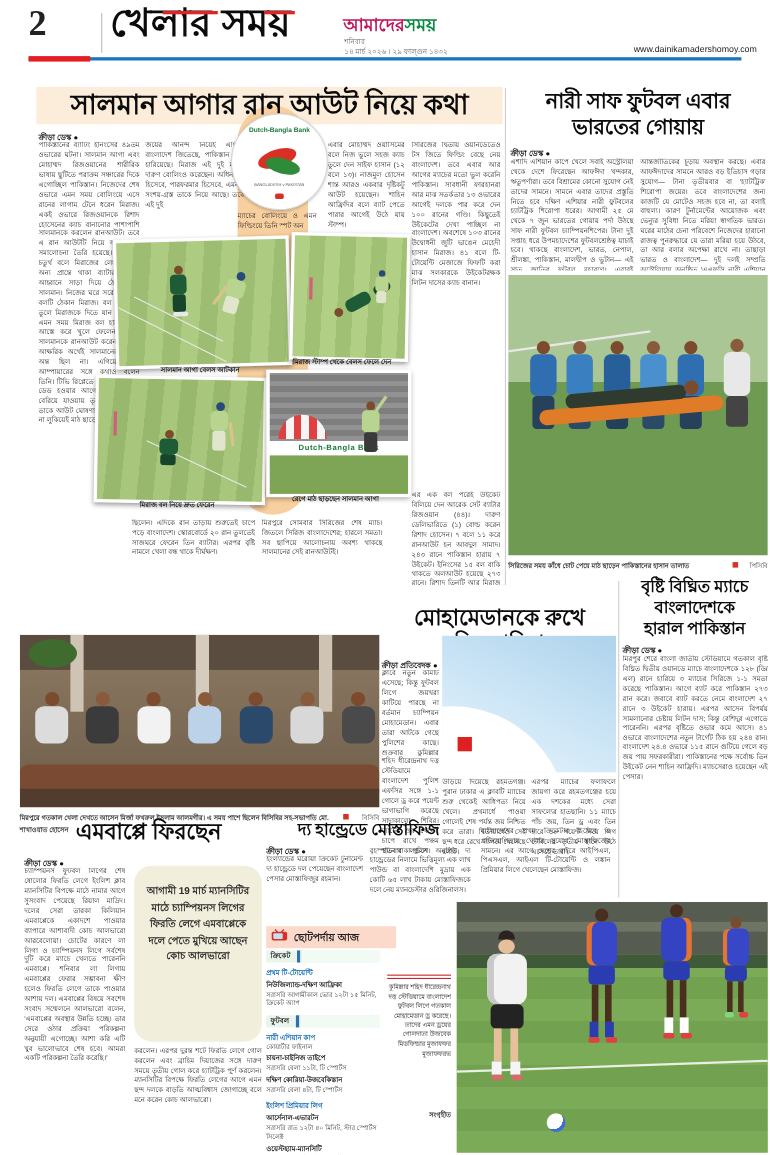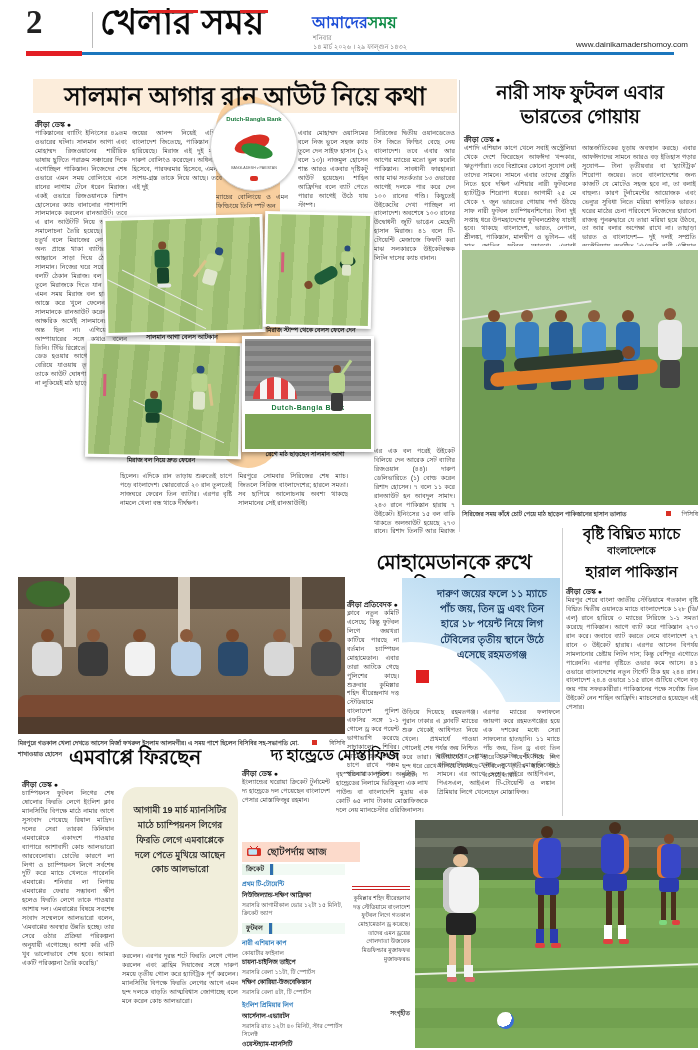--- a/index.html
+++ b/index.html
@@ -27,21 +27,21 @@
 </style>
 </head>
 <body>
 
 <div class="abs" style="left:26px;top:4px;font-size:33px;font-weight:bold;font-family:'Liberation Serif',serif;color:#222">2</div>
 <div class="abs" style="left:92px;top:12px;width:1px;height:36px;background:#bbb"></div>
 <div class="abs hl" style="left:100px;top:2px;font-size:35px;text-align:left">খেলার সময়</div>
 <div class="abs" style="left:148px;top:10px;width:50px;height:3px;background:#e02423"></div>
 <div class="abs" style="left:240px;top:10px;width:28px;height:3px;background:#e02423"></div>
 <div class="abs" style="left:312px;top:10px;font-size:16px;font-weight:800">
-  <span style="color:#1d4ed8">আমাদের</span><span style="color:#0b8a43">সময়</span>
+  <span style="color:#be185d">আমাদের</span><span style="color:#0b8a43">সময়</span>
 </div>
 <div class="abs" style="left:313px;top:33px;font-size:6.5px;color:#666">শনিবার</div>
 <div class="abs" style="left:313px;top:42px;font-size:6.5px;color:#666">১৪ মার্চ ২০২৬ । ২৯ ফাল্গুন ১৪৩২</div>
 <div class="abs" style="left:500px;top:40px;width:188px;text-align:right;font-size:8px;color:#222">www.dainikamadershomoy.com</div>
 <div class="abs" style="left:26px;top:52px;width:648px;height:3px;background:#1b76bd"></div>
 <div class="abs" style="left:26px;top:51px;width:56px;height:5px;background:#e31e24"></div>
 
 <div class="abs" style="left:33px;top:79px;width:424px;height:34px;background:#fceddb"></div>
 <div class="abs" style="left:216px;top:96px;width:64px;height:372px;border-radius:32px;background:#f8cf9f"></div>
 <div class="abs hl" style="left:33px;top:82px;width:424px;font-size:25px">সালমান আগার রান আউট নিয়ে কথা</div>
@@ -191,28 +191,27 @@
 <div class="abs" style="left:312px;top:740px;width:5px;height:5px;background:#d93025"></div>
 <div class="abs cred" style="left:319px;top:738px;width:26px;text-align:right">বিসিবি</div>
 
 <div class="abs hl" style="left:347px;top:551px;width:214px;font-size:20px">মোহামেডানকে রুখে</div>
 <div class="abs hl" style="left:347px;top:575px;width:214px;font-size:20px">দিল পুলিশ</div>
 <div class="abs by" style="left:347px;top:599px">ক্রীড়া প্রতিবেদক ●</div>
 <div class="abs jt" style="left:347px;top:609px;width:52px;height:174px">ক্লাবে নতুন কমিটি এসেছে; কিন্তু ফুটবল লিগে জয়খরা কাটিয়ে পারছে না বর্তমান চ্যাম্পিয়ন মোহামেডান। এবার তারা আটকে গেছে পুলিশের কাছে। শুক্রবার কুমিল্লার শহিদ ধীরেন্দ্রনাথ দত্ত স্টেডিয়ামে বাংলাদেশ পুলিশ এফসির সঙ্গে ১-১ গোলে ড্র করে পয়েন্ট ভাগাভাগি করেছে সাদাকালো শিবির। ম্যাচের শুরু থেকেই চাপে রাখে পঞ্চম স্থানে থাকা পুলিশ।</div>
 <div class="abs quote-blue" style="left:402px;top:578px;width:158px;height:124px">
   <div style="position:absolute;left:-96px;top:64px;width:210px;height:210px;border-radius:50%;background:#fff"></div>
   <div style="position:absolute;left:14px;top:92px;width:13px;height:13px;background:#e02020"></div>
-  <div style="position:absolute;left:28px;top:8px;width:124px;font-size:10px;font-weight:bold;color:#14355c;text-align:center;line-height:1.52">দারুণ জয়ের ফলে ১১ ম্যাচে পাঁচ জয়, তিন ড্র এবং তিন হারে ১৮ পয়েন্ট নিয়ে লিগ টেবিলের তৃতীয় স্থানে উঠে এসেছে রহমতগঞ্জ</div>
 </div>
 <div class="abs jt" style="left:402px;top:708px;width:76px;height:74px">উড়িয়ে দিয়েছে রহমতগঞ্জ। পুরান ঢাকার এ ক্লাবটি ম্যাচের শুরু থেকেই আধিপত্য নিয়ে খেলে। প্রথমার্ধে পাওয়া গোলেই শেষ পর্যন্ত জয় নিশ্চিত করে তারা। দ্বিতীয়ার্ধেও সেই ছন্দ ধরে রেখে দাপিয়ে খেলেছে দলটি।</div>
 <div class="abs jt" style="left:483px;top:708px;width:77px;height:74px">এরপর ম্যাচের ফলাফলে জায়গা করে রহমতগঞ্জের হয়ে এক দশকের মধ্যে সেরা সাফল্যের হাতছানি। ১১ ম্যাচে পাঁচ জয়, তিন ড্র এবং তিন হারে ১৮ পয়েন্ট নিয়ে লিগ টেবিলের তৃতীয় স্থানে উঠে এসেছে তারা।</div>
 
 <div class="vr" style="left:562px;top:528px;height:288px"></div>
 <div class="abs hl" style="left:565px;top:526px;width:133px;font-size:15px">বৃষ্টি বিঘ্নিত ম্যাচে</div>
-<div class="abs hl" style="left:565px;top:545px;width:133px;font-size:10px">বাংলাদেশকে</div>
+<div class="abs hl" style="left:565px;top:545px;width:133px;font-size:15px">বাংলাদেশকে</div>
 <div class="abs hl" style="left:565px;top:564px;width:133px;font-size:15px">হারাল পাকিস্তান</div>
 <div class="abs by" style="left:566px;top:586px">ক্রীড়া ডেস্ক ●</div>
 <div class="abs jt" style="left:566px;top:596px;width:132px;height:218px">মিরপুর শেরে বাংলা জাতীয় স্টেডিয়ামে গতকাল বৃষ্টি বিঘ্নিত দ্বিতীয় ওয়ানডে ম্যাচে বাংলাদেশকে ১২৮ (ডি/এল) রানে হারিয়ে ৩ ম্যাচের সিরিজে ১-১ সমতা করেছে পাকিস্তান। আগে ব্যাট করে পাকিস্তান ২৭৩ রান করে। জবাবে ব্যাট করতে নেমে বাংলাদেশ ২৭ রানে ৩ উইকেট হারায়। এরপর আসেন বিপর্যয় সামলানোর চেষ্টায় লিটন দাস; কিন্তু বেশিদূর এগোতে পারেননি। এরপর বৃষ্টিতে ওভার কমে আসে। ৪১ ওভারে বাংলাদেশের নতুন টার্গেট ঠিক হয় ২৪৪ রান। বাংলাদেশ ২৪.৪ ওভারে ১১৫ রানে গুটিয়ে গেলে বড় জয় পায় সফরকারীরা। পাকিস্তানের পক্ষে সর্বোচ্চ তিন উইকেট নেন শাহিন আফ্রিদি। ম্যাচসেরাও হয়েছেন এই পেসার।</div>
 
 <div class="abs hl" style="left:35px;top:746px;width:200px;font-size:20px">এমবাপ্পে ফিরছেন</div>
 <div class="abs by" style="left:22px;top:779px">ক্রীড়া ডেস্ক ●</div>
 <div class="abs jt" style="left:22px;top:789px;width:92px;height:256px">চ্যাম্পিয়নস ফুটবল লিগের শেষ ষোলোর ফিরতি লেগে ইংলিশ ক্লাব ম্যানসিটির বিপক্ষে মাঠে নামার আগে সুসংবাদ পেয়েছে রিয়াল মাদ্রিদ। দলের সেরা তারকা কিলিয়ান এমবাপ্পেকে একাদশে পাওয়ার ব্যাপারে আশাবাদী কোচ আলভারো আরবেলোয়া। চোটের কারণে লা লিগা ও চ্যাম্পিয়নস লিগে সর্বশেষ দুটি করে ম্যাচে খেলতে পারেননি এমবাপ্পে। শনিবার লা লিগায় এমবাপ্পের ফেরার সম্ভাবনা ক্ষীণ হলেও ফিরতি লেগে তাকে পাওয়ার আশায় দল। এমবাপ্পের বিষয়ে সবশেষ সংবাদ সম্মেলনে আলভারো বলেন, 'এমবাপ্পের অবস্থার উন্নতি হচ্ছে। তার সেরে ওঠার প্রক্রিয়া পরিকল্পনা অনুযায়ী এগোচ্ছে। আশা করি এটি খুব ভালোভাবে শেষ হবে। আমরা একটি পরিকল্পনা তৈরি করেছি।'</div>
 <div class="abs quote-cream" style="left:122px;top:787px;width:116px;height:160px">
   <div style="padding:16px 9px 0 9px;font-size:9px;font-weight:bold;color:#2d2d2d;text-align:center;line-height:1.65">আগামী 19 মার্চ ম্যানসিটির মাঠে চ্যাম্পিয়নস লিগের ফিরতি লেগে এমবাপ্পেকে দলে পেতে মুখিয়ে আছেন কোচ আলভারো</div>
 </div>

